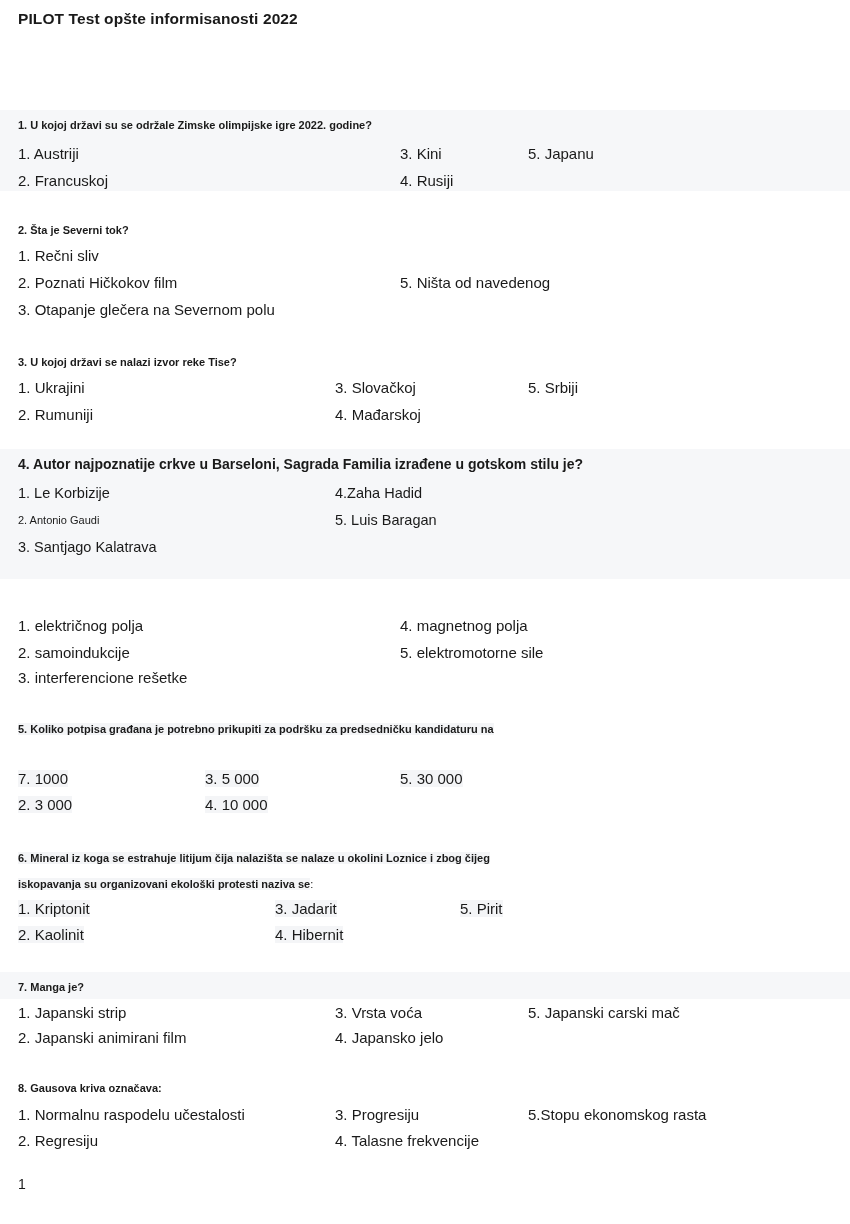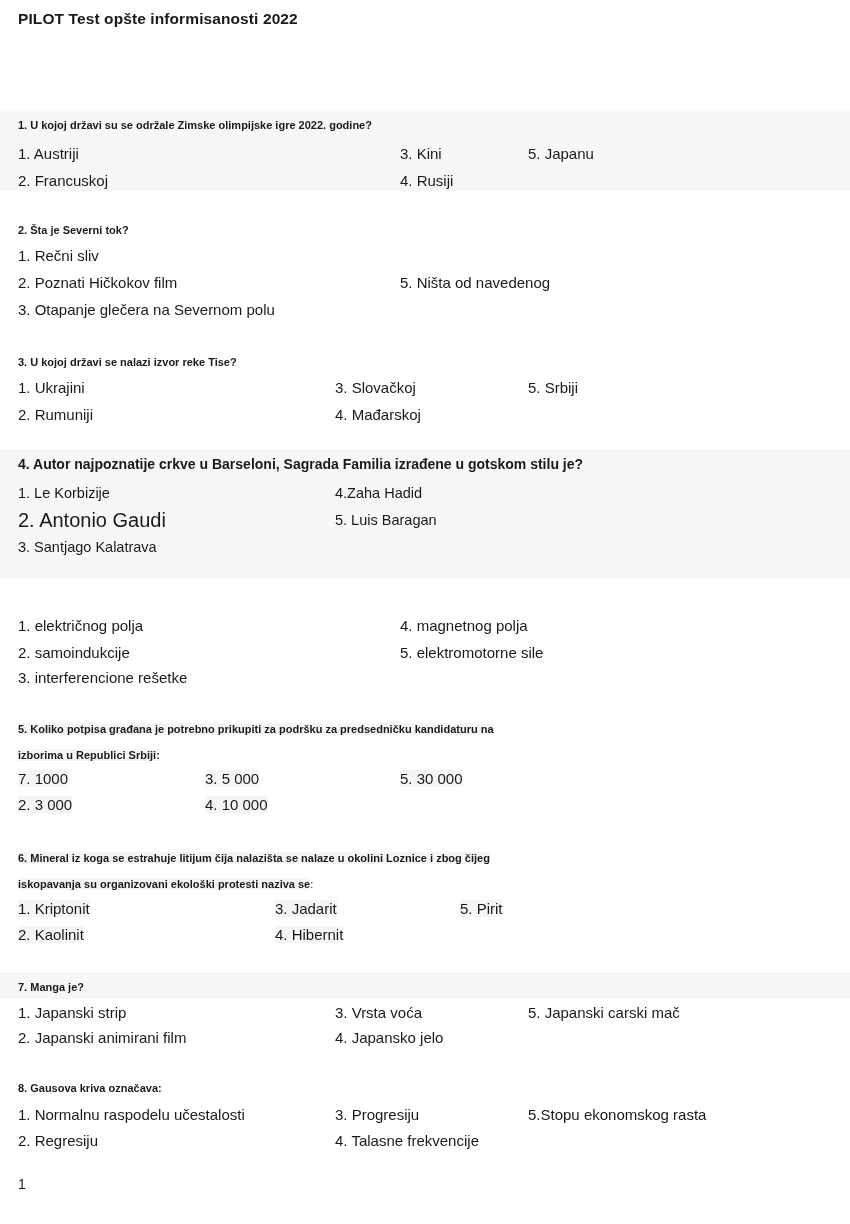--- a/index.html
+++ b/index.html
@@ -103,36 +103,33 @@
   <div class="qtext" style="top:350px;">3. U kojoj državi se nalazi izvor reke Tise?</div>
   <div class="opt" style="left:18px; top:375px;">1. Ukrajini</div>
   <div class="opt" style="left:18px; top:402px;">2. Rumuniji</div>
   <div class="opt" style="left:335px; top:375px;">3. Slovačkoj</div>
   <div class="opt" style="left:335px; top:402px;">4. Mađarskoj</div>
   <div class="opt" style="left:528px; top:375px;">5. Srbiji</div>
 
   <div class="band" style="top:449px; height:130px;"></div>
   <div class="qtext" style="top:452px; font-size:14px;">4. Autor najpoznatije crkve u Barseloni, Sagrada Familia izrađene u gotskom stilu je?</div>
   <div class="opt" style="left:18px; top:481px; font-size:14.5px;">1. Le Korbizije</div>
-  <div class="opt" style="left:18px; top:508px; font-size:20px;">2. Antonio Gaudi</div>
+  <div class="opt" style="left:18px; top:508px; font-size:11px;">2. Antonio Gaudi</div>
   <div class="opt" style="left:18px; top:535px; font-size:14.5px;">3. Santjago Kalatrava</div>
   <div class="opt" style="left:335px; top:481px; font-size:14.5px;">4.Zaha Hadid</div>
   <div class="opt" style="left:335px; top:508px; font-size:14.5px;">5. Luis Baragan</div>
 
   <div class="opt" style="left:18px; top:613px;">1. električnog polja</div>
   <div class="opt" style="left:18px; top:640px;">2. samoindukcije</div>
   <div class="opt" style="left:18px; top:665px;">3. interferencione rešetke</div>
   <div class="opt" style="left:400px; top:613px;">4. magnetnog polja</div>
   <div class="opt" style="left:400px; top:640px;">5. elektromotorne sile</div>
 
   <div class="qtext" style="top:717px;">
     <span class="hl">5. Koliko potpisa građana je potrebno prikupiti za podršku za predsedničku kandidaturu na</span>
-  </div>
-  <div class="qtext" style="top:743px;">
-    <span class="hl">izborima u Republici Srbiji:</span>
   </div>
   <div class="opt" style="left:18px; top:766px;">
     <span class="hl">7. 1000</span>
   </div>
   <div class="opt" style="left:18px; top:792px;">
     <span class="hl">2.  3 000</span>
   </div>
   <div class="opt" style="left:205px; top:766px;">
     <span class="hl">3. 5 000</span>
   </div>

